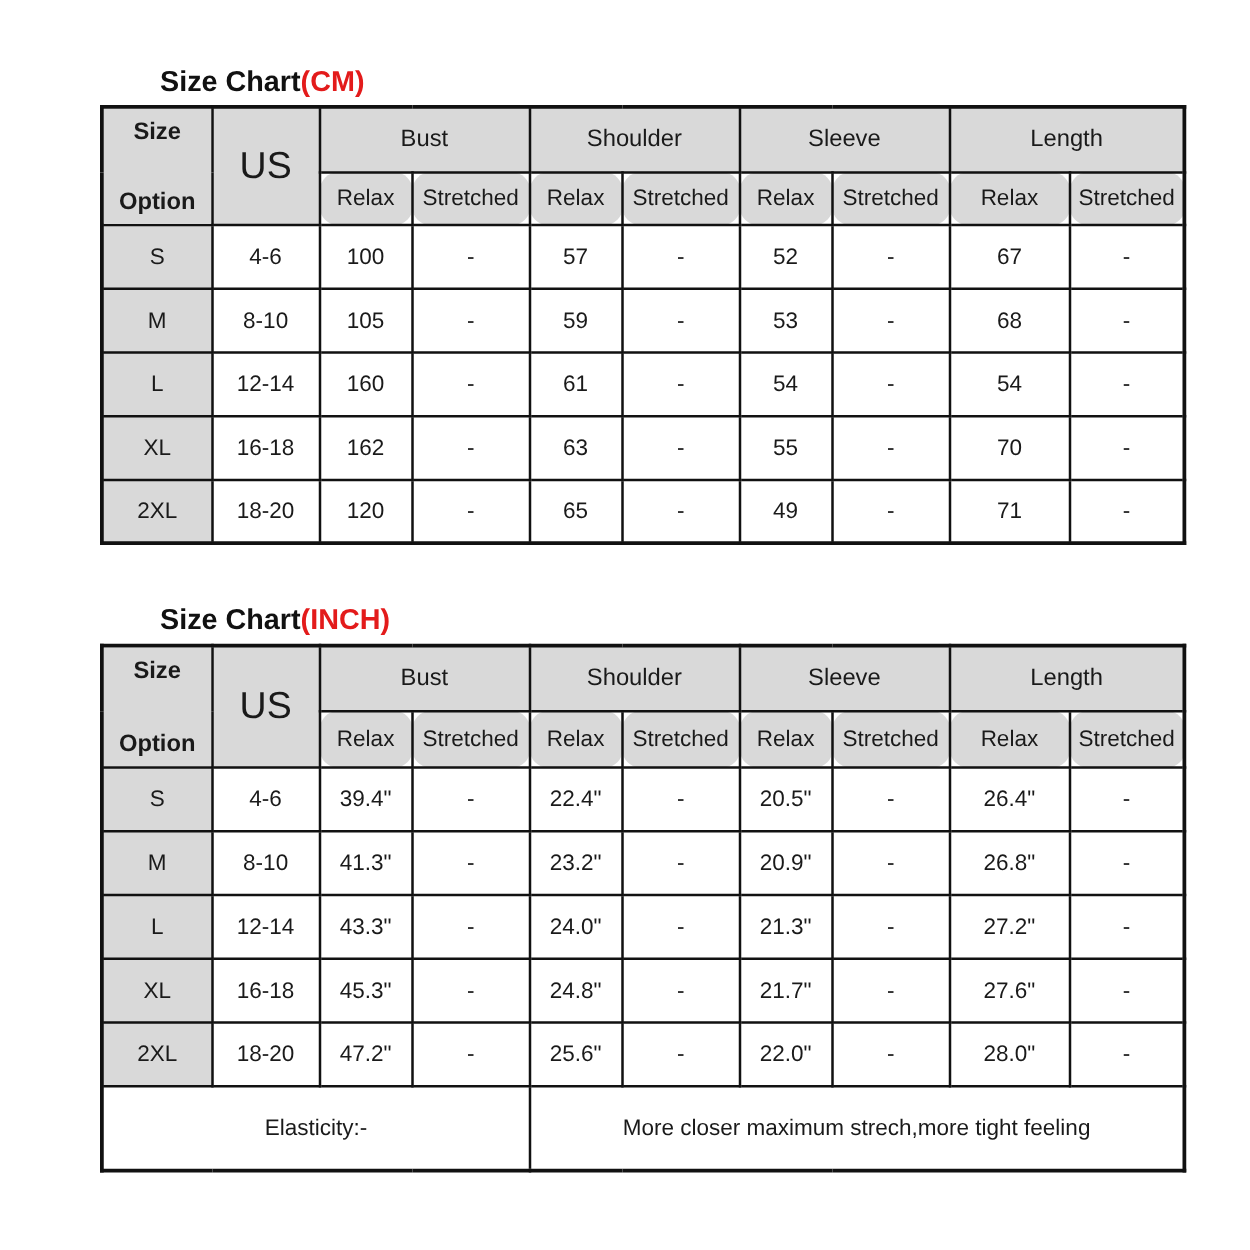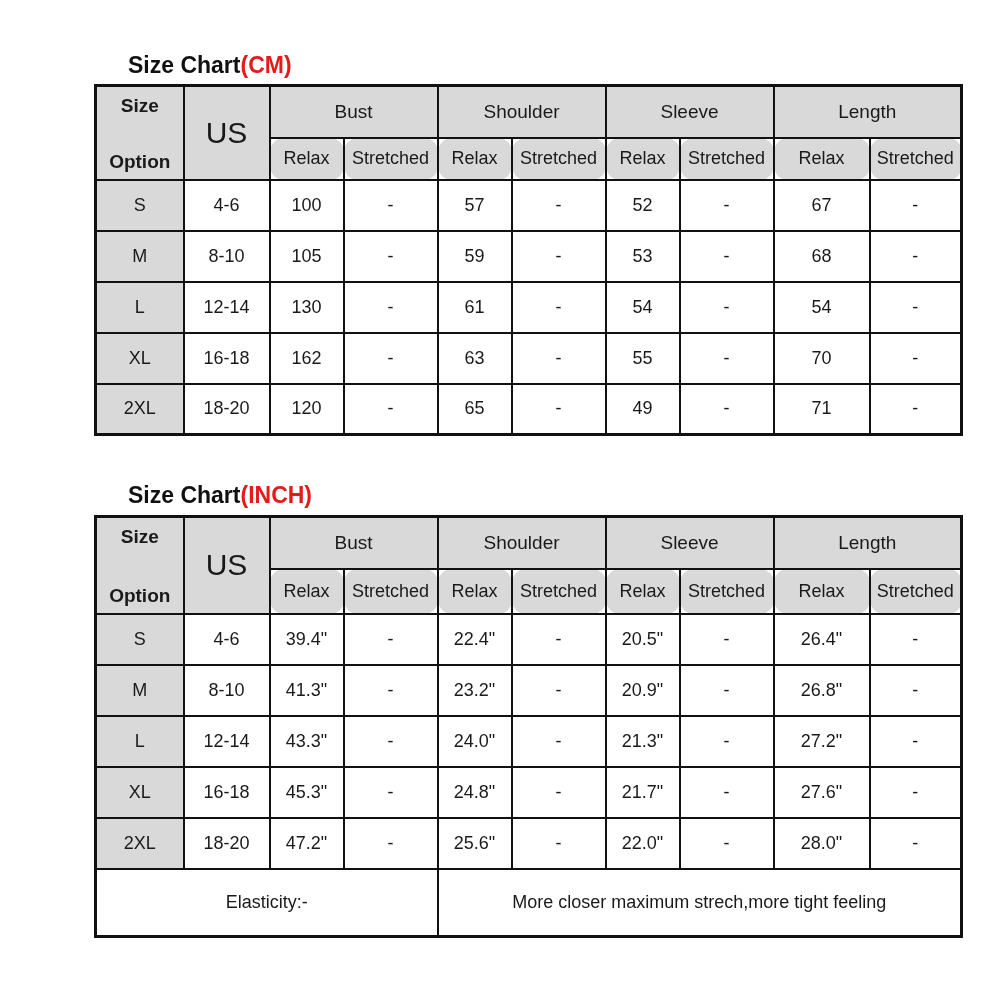--- a/index.html
+++ b/index.html
@@ -1,20 +1,20 @@
 <!DOCTYPE html>
 <html><head>
 <meta charset="utf-8">
 <style>
   html, body { margin: 0; padding: 0; background: #ffffff; }
   body { width: 1000px; height: 1000px; position: relative; font-family: "Liberation Sans", sans-serif; color: #111; overflow: hidden; }
   .chart-title { position: absolute; left: 87px; font-size: 23px; font-weight: bold; color: #111; margin-left: 41px; }
   .chart-title .unit { color: #e31b1b; }
   table.size-table {
-    position: absolute; left: 94px; width: 866px;
+    position: absolute; left: 80px; width: 866px;
     border-collapse: collapse; table-layout: fixed;
     border: 3px solid #111;
     padding-left: 32px;
   }
   table.size-table td, table.size-table th {
     border: 2px solid #111; text-align: center; vertical-align: middle;
     padding: 0; font-size: 18px; font-weight: normal; color: #1a1a1a;
   }
   .hdr { background: #d9d9d9; }
   .grp { font-weight: normal; font-size: 19px !important; }
@@ -88,21 +88,21 @@
     <td>59</td>
     <td>-</td>
     <td>53</td>
     <td>-</td>
     <td>68</td>
     <td>-</td>
   </tr>
   <tr style="height:51px">
     <td class="sizecol">L</td>
     <td>12-14</td>
-    <td>130</td>
+    <td>160</td>
     <td>-</td>
     <td>61</td>
     <td>-</td>
     <td>54</td>
     <td>-</td>
     <td>54</td>
     <td>-</td>
   </tr>
   <tr style="height:51px">
     <td class="sizecol">XL</td>

